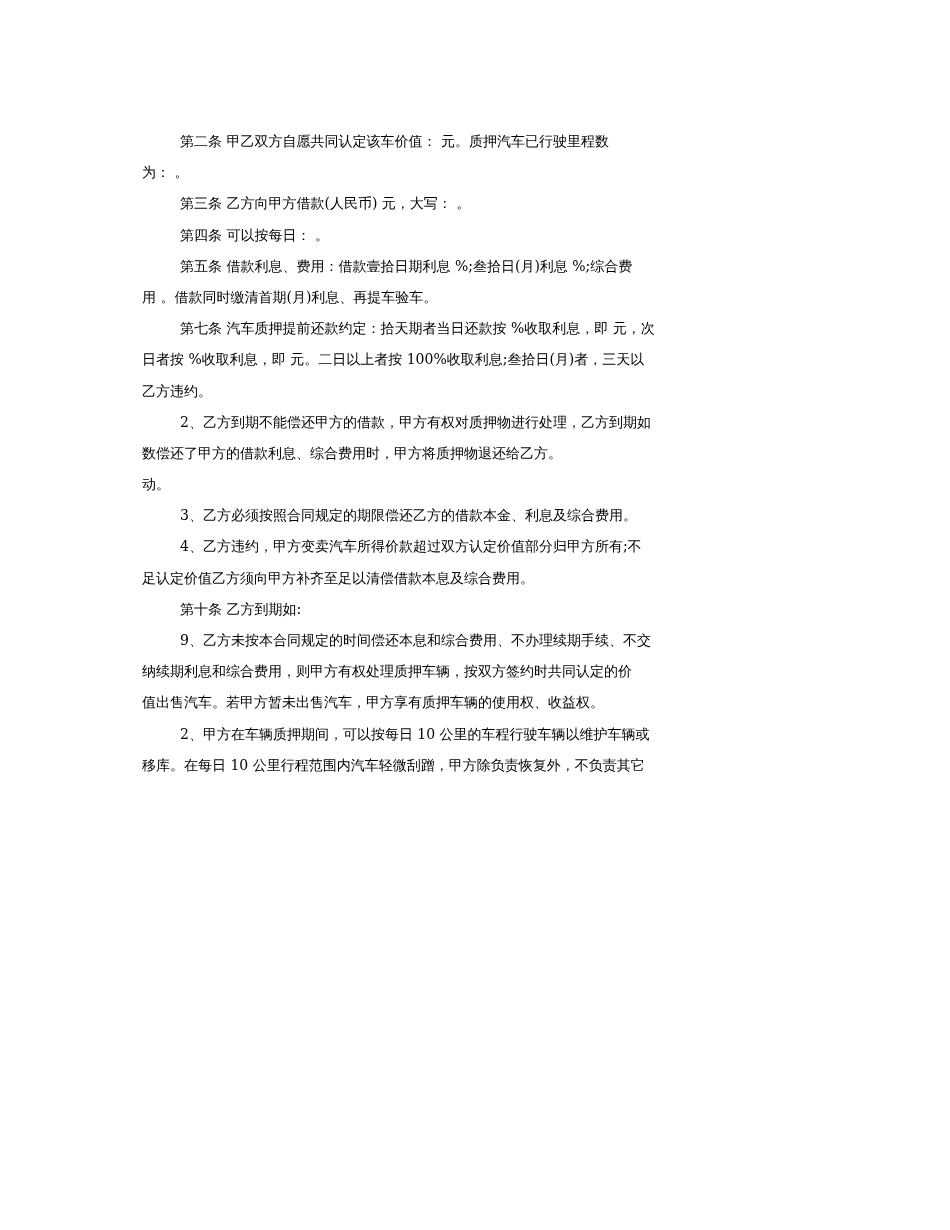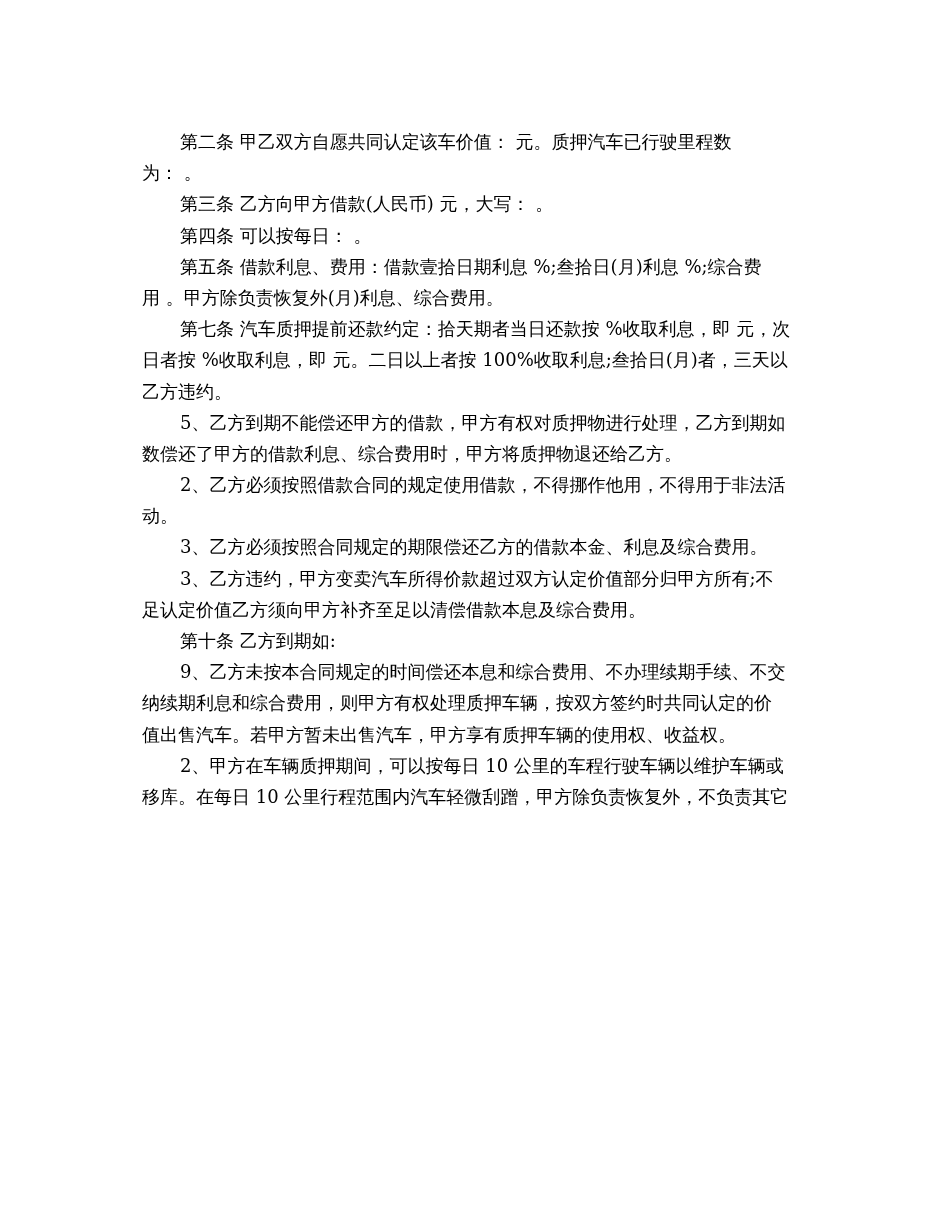--- a/index.html
+++ b/index.html
@@ -13,21 +13,21 @@
       position: relative;
       overflow: hidden;
     }
     .page {
       position: absolute;
       left: 142px;
       top: 126px;
       width: 668px;
       color: #000000;
       font-family: "DejaVu Serif", "Liberation Serif", serif;
-      font-size: 18px;
+      font-size: 14px;
     }
     .para {
       margin: 0;
       line-height: 31.2px;
       text-indent: 38px;
       text-align: justify;
       letter-spacing: 0px;
       white-space: normal;
       word-break: break-all;
     }
@@ -53,44 +53,43 @@
   <p class="para">
     <span class="line first">第三条 乙方向甲方借款(人民币) 元，大写： 。</span>
   </p>
 
   <p class="para">
     <span class="line first">第四条 可以按每日： 。</span>
   </p>
 
   <p class="para">
     <span class="line first">第五条 借款利息、费用：借款壹拾日期利息 %;叁拾日(月)利息 %;综合费</span>
-    <span class="line">用 。甲方除负责恢复外(月)利息、综合费用。</span>
+    <span class="line">用 。借款同时缴清首期(月)利息、再提车验车。</span>
   </p>
 
 
   <p class="para">
     <span class="line first">第七条 汽车质押提前还款约定：拾天期者当日还款按 %收取利息，即 元，次</span>
     <span class="line">日者按 %收取利息，即 元。二日以上者按 100%收取利息;叁拾日(月)者，三天以</span>
     <span class="line">乙方违约。</span>
   </p>
 
 
   <p class="para">
-    <span class="line first">5、乙方到期不能偿还甲方的借款，甲方有权对质押物进行处理，乙方到期如</span>
+    <span class="line first">2、乙方到期不能偿还甲方的借款，甲方有权对质押物进行处理，乙方到期如</span>
     <span class="line">数偿还了甲方的借款利息、综合费用时，甲方将质押物退还给乙方。</span>
   </p>
   <p class="para">
-    <span class="line first">2、乙方必须按照借款合同的规定使用借款，不得挪作他用，不得用于非法活</span>
     <span class="line">动。</span>
   </p>
   <p class="para">
     <span class="line first">3、乙方必须按照合同规定的期限偿还乙方的借款本金、利息及综合费用。</span>
   </p>
   <p class="para">
-    <span class="line first">3、乙方违约，甲方变卖汽车所得价款超过双方认定价值部分归甲方所有;不</span>
+    <span class="line first">4、乙方违约，甲方变卖汽车所得价款超过双方认定价值部分归甲方所有;不</span>
     <span class="line">足认定价值乙方须向甲方补齐至足以清偿借款本息及综合费用。</span>
   </p>
 
   <p class="para">
     <span class="line first">第十条 乙方到期如:</span>
   </p>
   <p class="para">
     <span class="line first">9、乙方未按本合同规定的时间偿还本息和综合费用、不办理续期手续、不交</span>
     <span class="line">纳续期利息和综合费用，则甲方有权处理质押车辆，按双方签约时共同认定的价</span>
     <span class="line">值出售汽车。若甲方暂未出售汽车，甲方享有质押车辆的使用权、收益权。</span>

